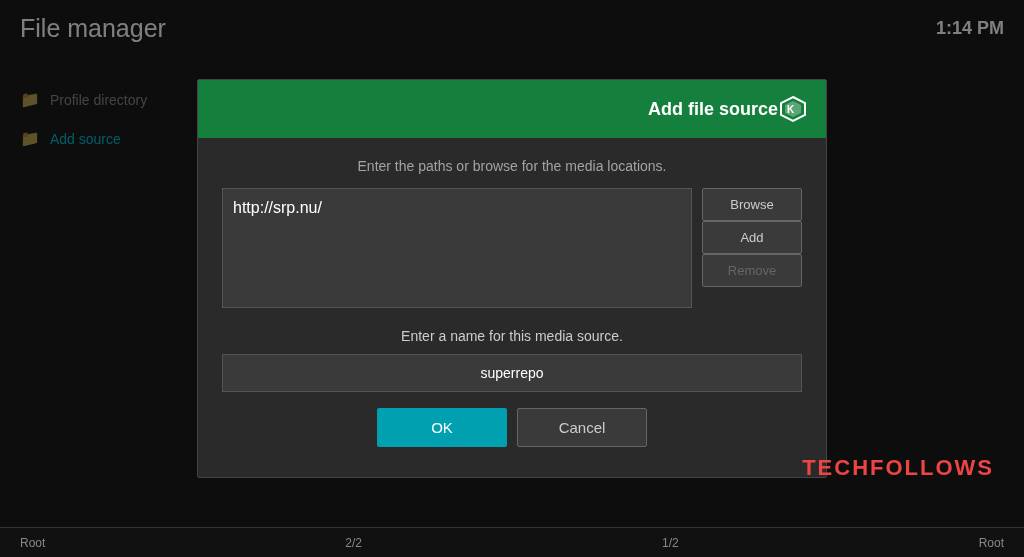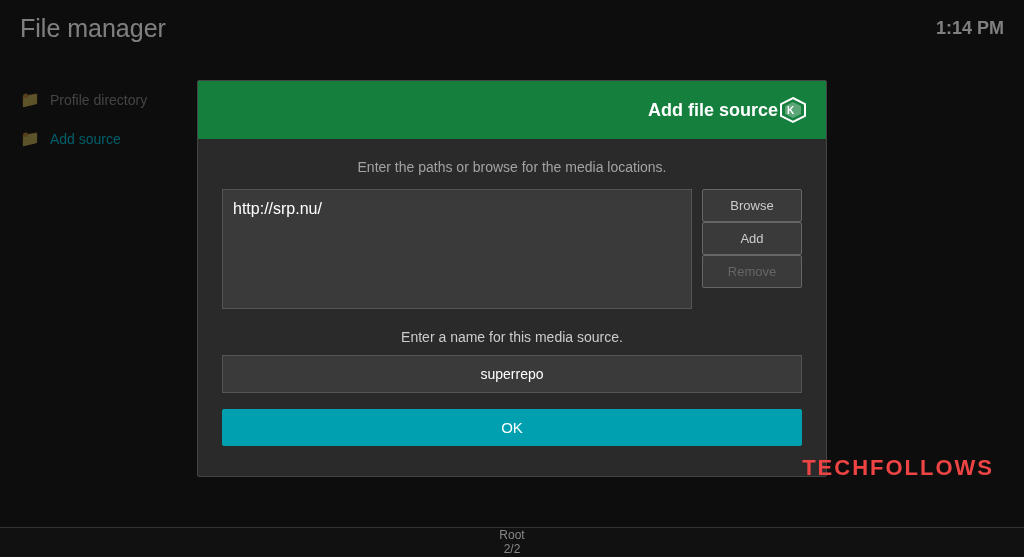--- a/index.html
+++ b/index.html
@@ -186,21 +186,20 @@
       font-size: 14px;
       text-align: center;
       margin-bottom: 16px;
     }
 
     .modal-actions {
       display: flex;
       gap: 10px;
       justify-content: center;
       padding-bottom: 10px;
-      flex-direction: column;
     }
 
     .btn-ok {
       background: #00a0b0;
       border: none;
       color: #ffffff;
       padding: 10px 50px;
       font-size: 15px;
       cursor: pointer;
       border-radius: 2px;
@@ -236,21 +235,20 @@
       bottom: 0;
       left: 0;
       width: 100%;
       height: 30px;
       background: #111;
       display: flex;
       justify-content: space-between;
       align-items: center;
       padding: 0 20px;
       border-top: 1px solid #333;
-      flex-direction: column;
     }
 
     .bottom-item {
       color: #888;
       font-size: 12px;
     }
   </style>
 </head>
 <body>
 
@@ -298,20 +296,21 @@
             <button class="source-btn disabled">Remove</button>
           </div>
         </div>
 
         <p class="name-instruction">Enter a name for this media source.</p>
 
         <input class="name-input" type="text" value="superrepo" style="">
 
         <div class="modal-actions">
           <button class="btn-ok">OK</button>
+          <button class="btn-cancel">Cancel</button>
         </div>
 
       </div>
     </div>
   </div>
 
   <div class="watermark">TECHFOLLOWS</div>
 
   <div class="bottom-bar">
     <span class="bottom-item">Root</span>

